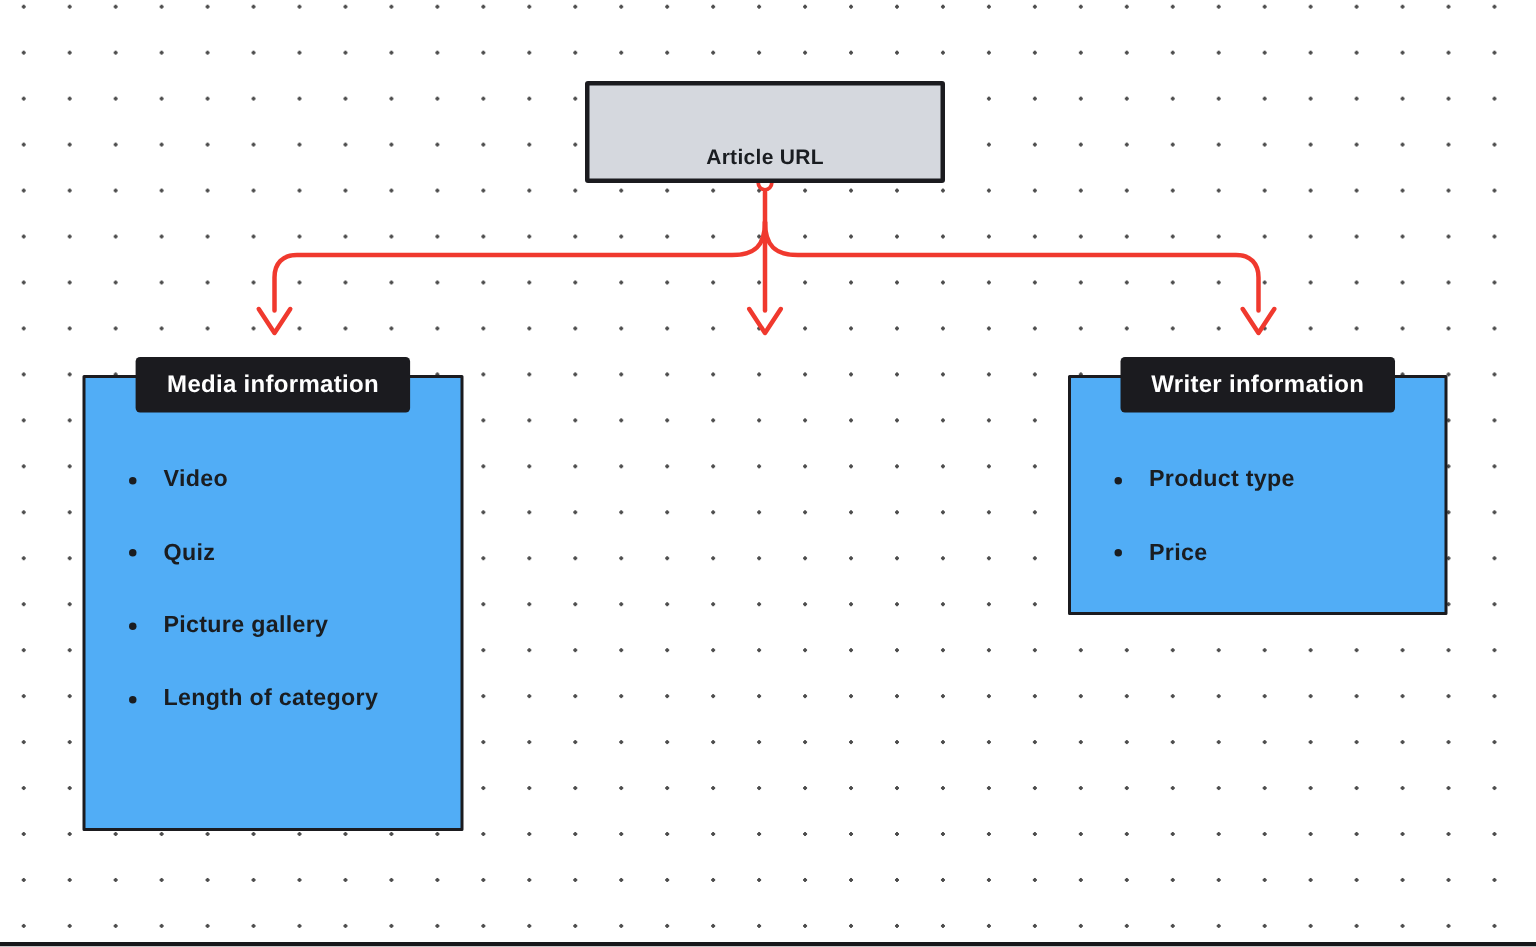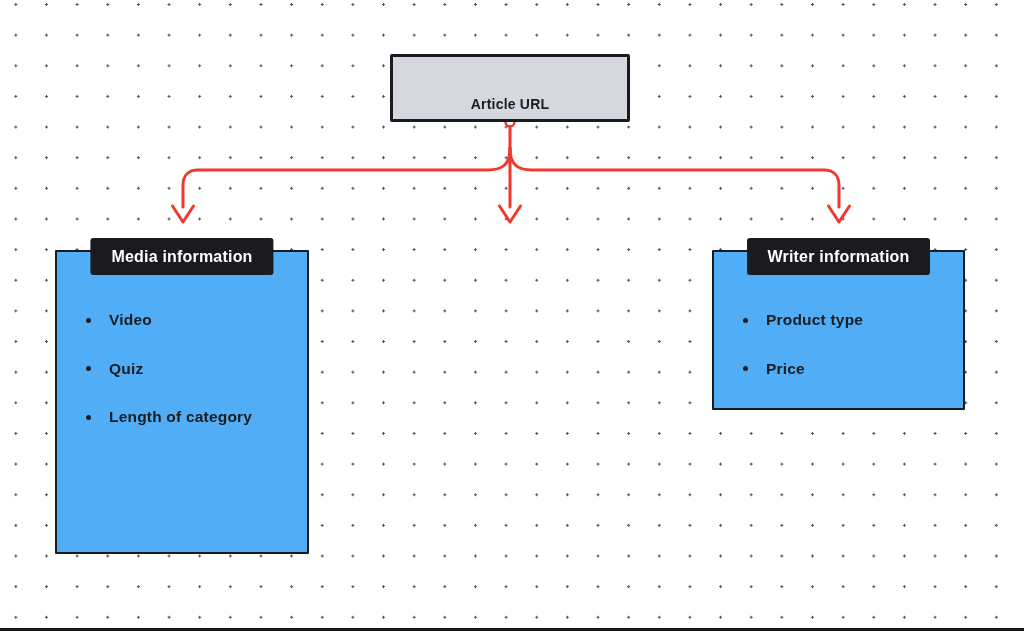--- a/index.html
+++ b/index.html
@@ -146,20 +146,24 @@
       <li>
           <span class="bullet-dot"></span>
           <span class="item-text">Video</span>
         </li>
       <li>
           <span class="bullet-dot"></span>
           <span class="item-text">Quiz</span>
         </li>
       <li>
           <span class="bullet-dot"></span>
+          <span class="item-text">Picture gallery</span>
+        </li>
+      <li>
+          <span class="bullet-dot"></span>
           <span class="item-text">Length of category</span>
         </li>
     </ul>
   </div>
 
 
   <div class="group-node" id="group-product">
     <div class="tag">Writer information</div>
     <ul class="items">
       <li>

